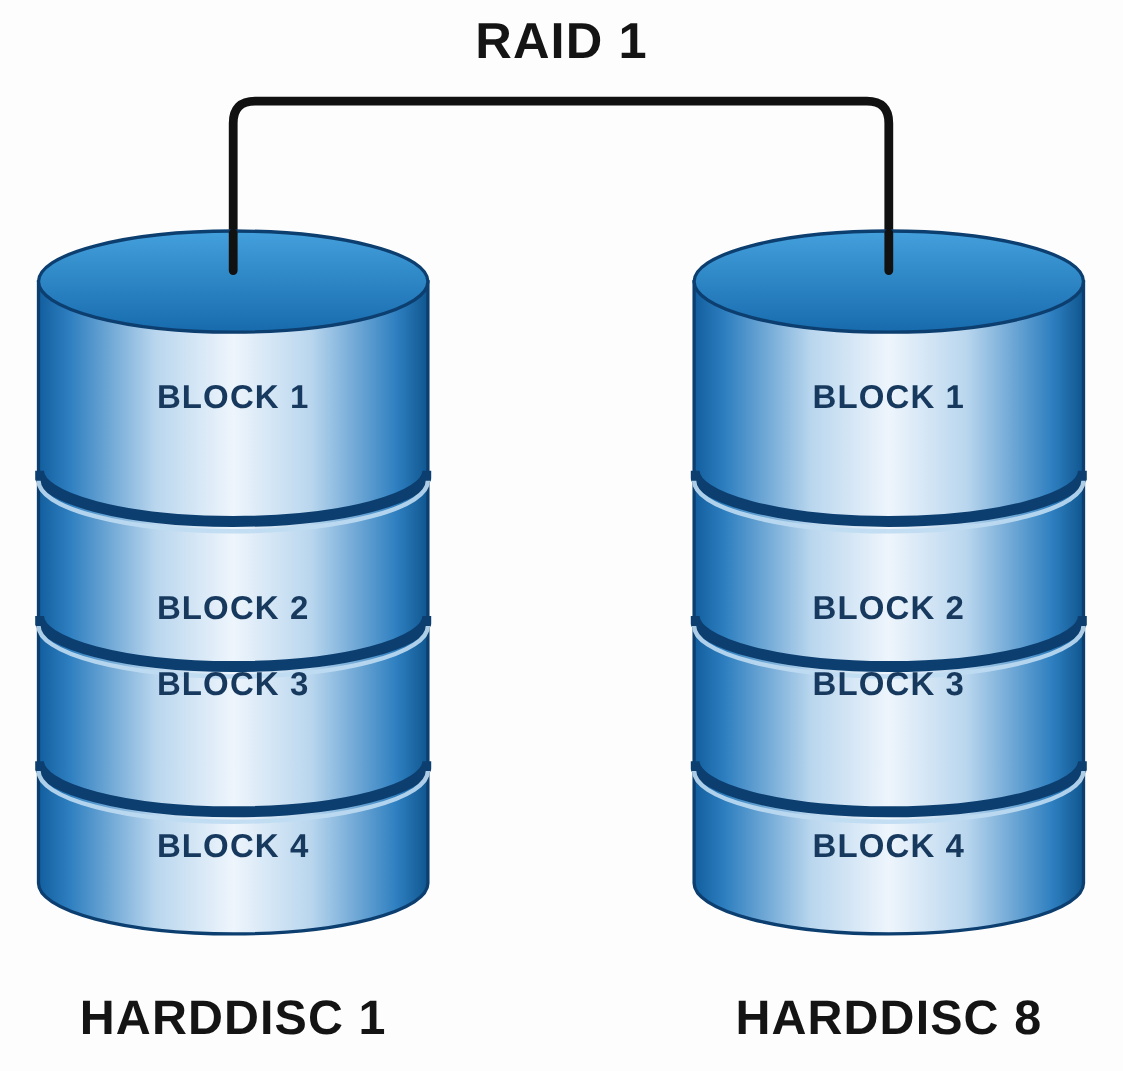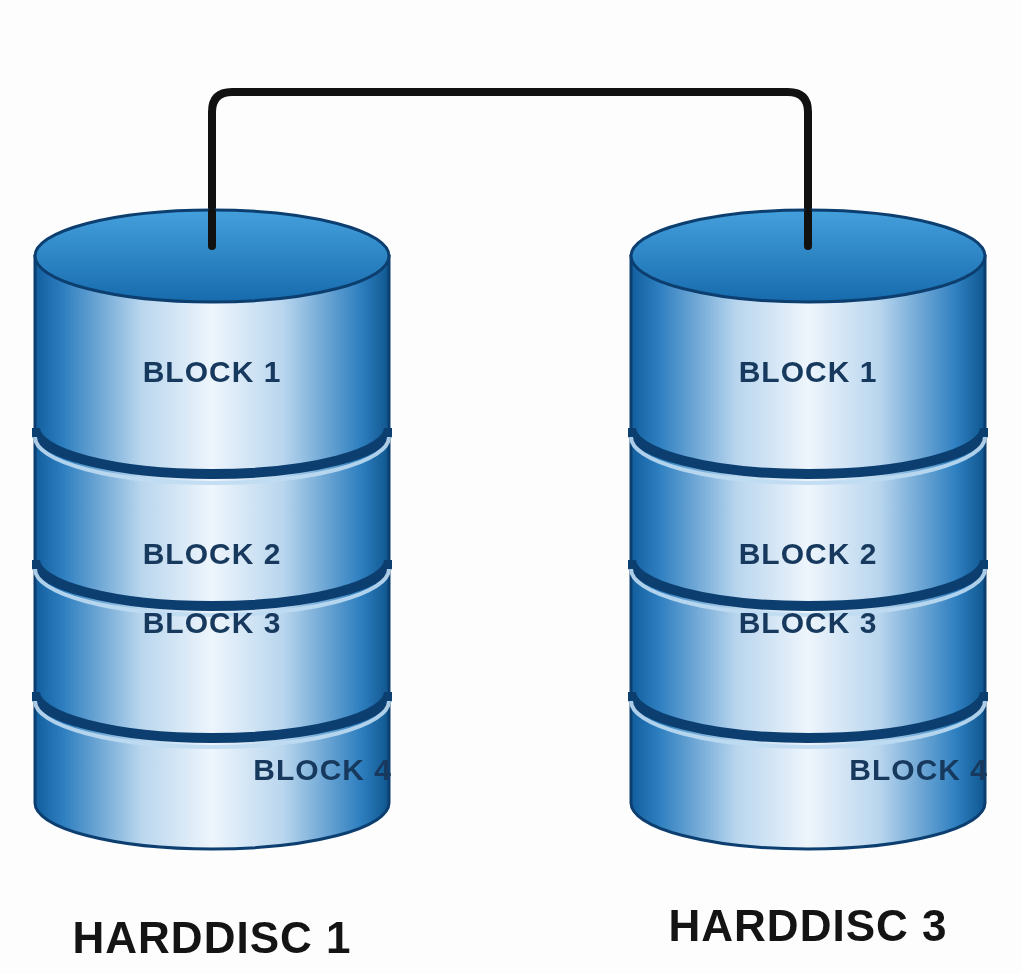--- a/index.html
+++ b/index.html
@@ -21,35 +21,36 @@
   .cyl-left{left:32px;}
   .cyl-right{left:628px;}
   .block-label{
     position:absolute;width:360px;height:40px;line-height:40px;
     text-align:center;
     font-size:30px;font-weight:bold;color:#17395e;
     letter-spacing:1px;
   }
   .labels-left .block-label{left:32px;}
   .labels-right .block-label{left:628px;}
-  .b1{top:352px;} .b2{top:494px;margin-top:40px;} .b3{top:603px;} .b4{top:750px;text-align:right;}
+  .b1{top:342px;} .b2{top:494px;margin-top:40px;} .b3{top:603px;} .b4{top:750px;}
   .disk-label{
     position:absolute;top:898px;width:380px;height:56px;line-height:56px;
     text-align:center;
     font-size:44px;font-weight:bold;color:#141414;
     letter-spacing:1px;
   }
-  .disk-label-1{left:22px;margin-top:12px;}
+  .disk-label-1{left:22px;}
   .disk-label-2{left:618px;}
 </style>
 </head>
 <body>
 
 <div class="canvas">
 
+  <div class="title">RAID 1</div>
 
   <svg class="connector-svg" width="1021" height="974" viewBox="0 0 1021 974">
     <path d="M 212 220 L 212 112 Q 212 92 232 92 L 788 92 Q 808 92 808 112 L 808 220" fill="none" stroke="#111111" stroke-width="8" stroke-linecap="round"></path>
   </svg>
 
   <svg class="cyl-svg cyl-left" width="360" height="650" viewBox="0 0 360 650">
     <defs>
       <linearGradient id="bodyGrad" x1="0" y1="0" x2="1" y2="0">
         <stop offset="0" stop-color="#125e9e"></stop>
         <stop offset="0.08" stop-color="#2e7fc0"></stop>
@@ -103,15 +104,15 @@
   </div>
 
   <div class="labels-right">
     <div class="block-label b1">BLOCK 1</div>
     <div class="block-label b2">BLOCK 2</div>
     <div class="block-label b3">BLOCK 3</div>
     <div class="block-label b4">BLOCK 4</div>
   </div>
 
   <div class="disk-label disk-label-1">HARDDISC 1</div>
-  <div class="disk-label disk-label-2">HARDDISC 3</div>
+  <div class="disk-label disk-label-2">HARDDISC 8</div>
 
 </div>
 
 </body></html>

